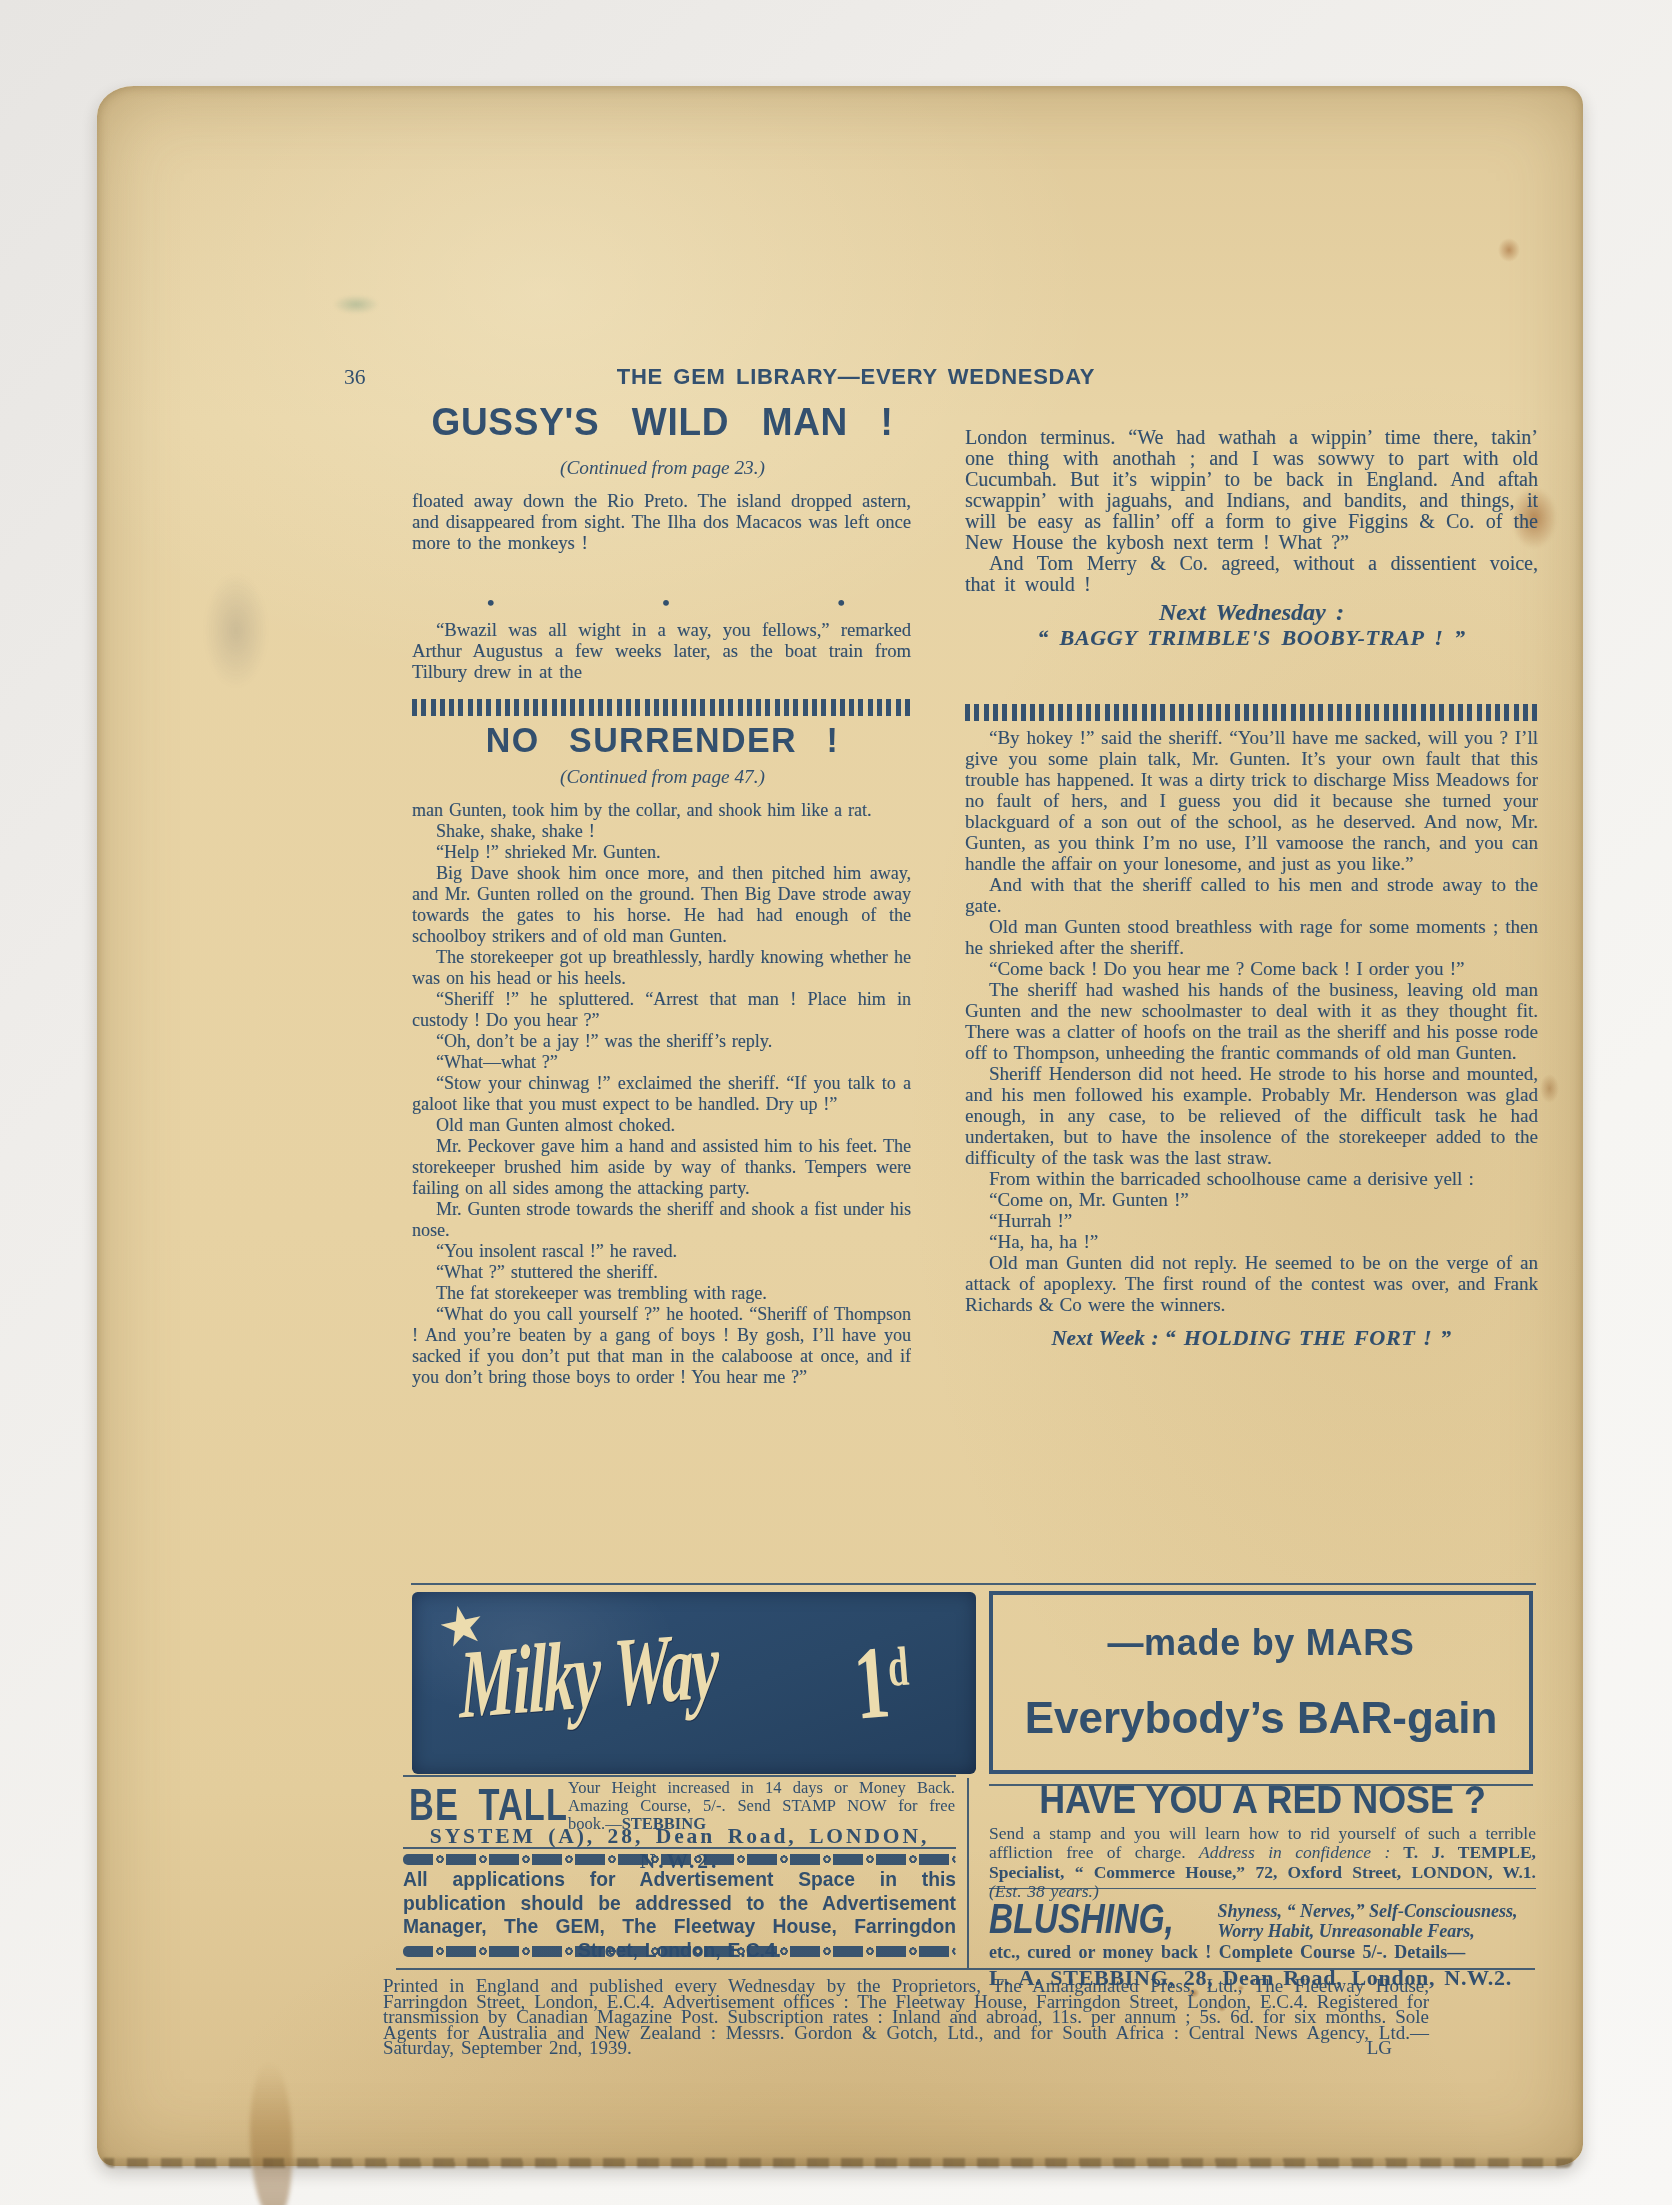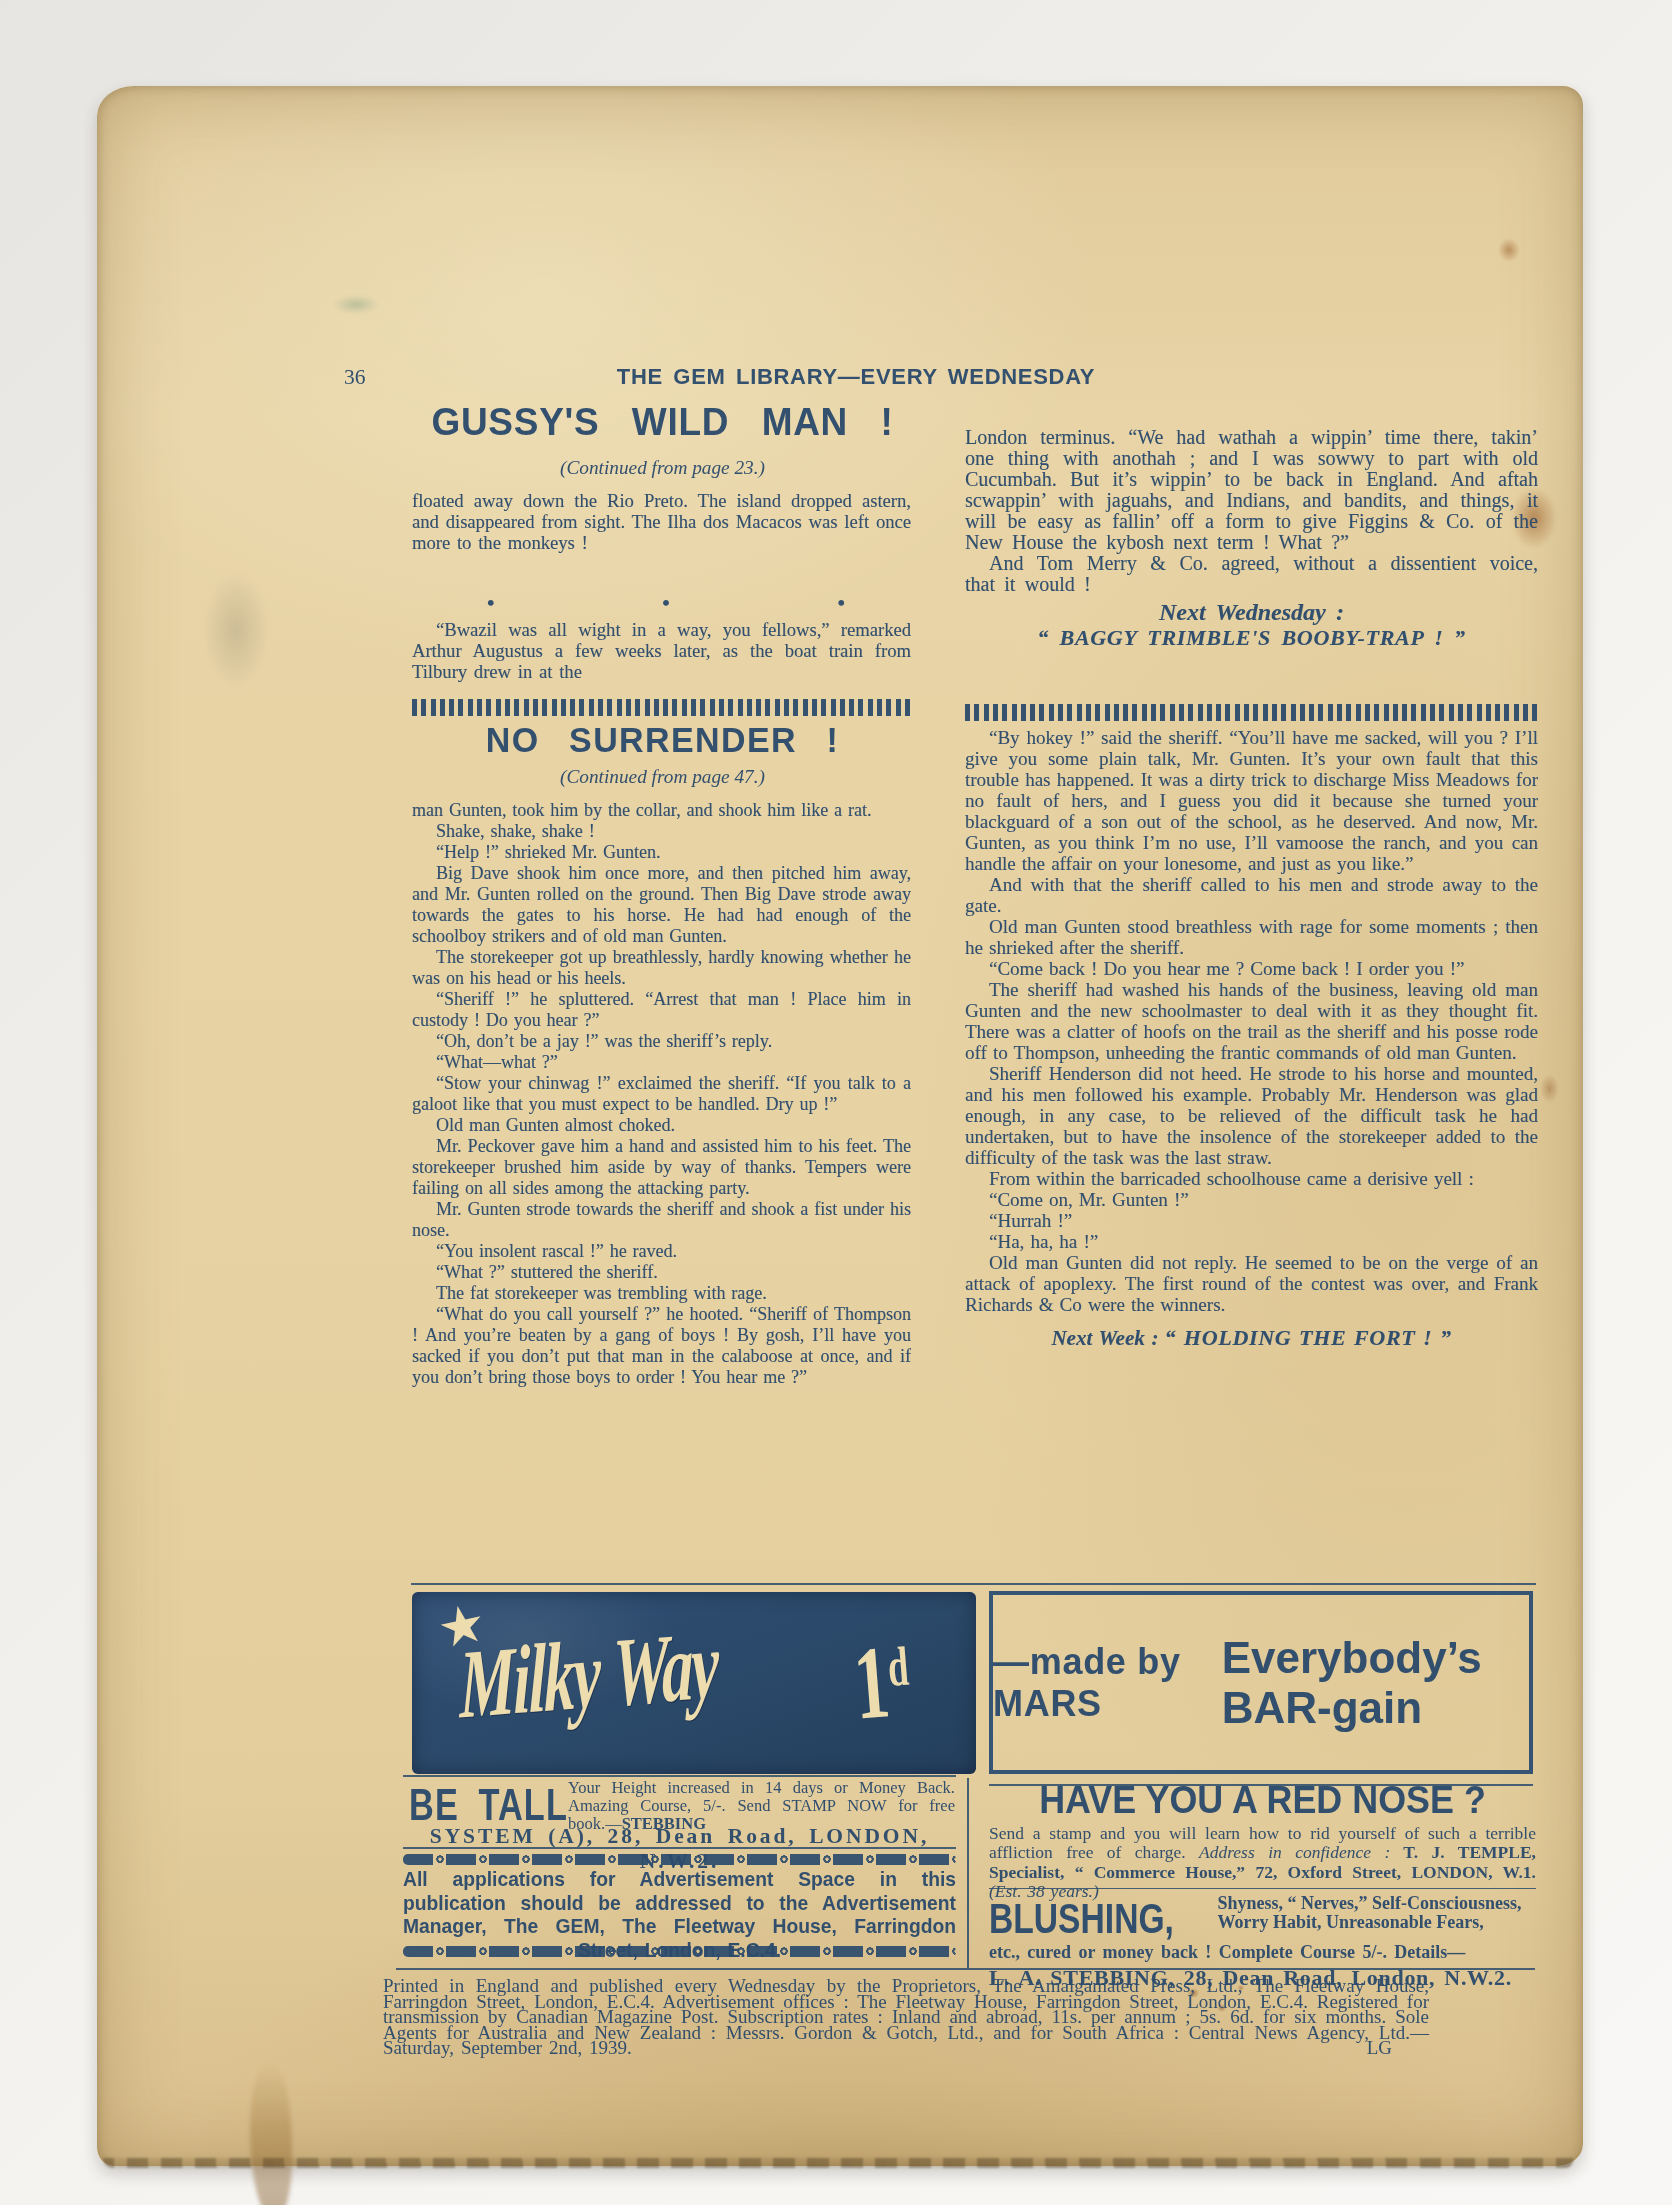--- a/index.html
+++ b/index.html
@@ -93,42 +93,42 @@
          font-family:"DejaVu Sans",sans-serif;}
   #milky .mname{position:absolute;left:47px;top:37px;font-weight:bold;font-style:italic;font-size:63px;
          letter-spacing:-2.1px;word-spacing:1.4px;color:#ecdcae;white-space:nowrap;
          transform:rotate(-4.5deg) skewX(-4deg) scaleY(1.55);transform-origin:left top;
          text-shadow:0.7px 0.7px 0 rgba(0,0,25,.3);}
   #milky .mprice{position:absolute;left:438px;top:34px;color:#ecdcae;
          transform:rotate(-4.5deg) scaleY(1.5);transform-origin:left top;}
   #milky .p1{font-size:69px;font-weight:bold;}
   #milky .pd{font-size:37px;font-weight:bold;vertical-align:20px;}
   #marsbox{position:absolute;left:892px;top:1505px;width:544px;height:183px;box-sizing:border-box;
-         border:4.3px solid rgba(44,77,114,.95);display:flex;flex-direction:row;justify-content:center;
+         border:4.3px solid rgba(44,77,114,.95);display:flex;flex-direction:column;justify-content:center;
          align-items:center;gap:29px;}
   #marsbox .m1{font-weight:bold;font-size:36px;letter-spacing:0.7px;}
   #marsbox .m2{font-weight:bold;font-size:44px;letter-spacing:0px;}
 
   
   #betall{position:absolute;left:312px;top:1693px;font-weight:bold;font-size:44px;letter-spacing:1.4px;
           word-spacing:11.5px;transform:scale(.78,1.02);transform-origin:left top;white-space:nowrap;}
   #btbody{position:absolute;left:471px;top:1693px;width:387px;font-size:16.5px;line-height:18px;
           text-align:justify;word-spacing:2.9px;}
   #btaddr{position:absolute;left:306px;top:1738px;width:553px;text-align:center;font-weight:bold;
           font-size:21.5px;letter-spacing:2.9px;word-spacing:4.3px;}
   #allapps{position:absolute;left:306px;top:1782px;width:553px;font-weight:bold;font-size:19.3px;
            line-height:23.6px;text-align:justify;text-align-last:center;word-spacing:1.4px;}
 
   
   #rnhead{position:absolute;left:892px;top:1692px;width:547px;text-align:center;font-weight:bold;
           font-size:37px;letter-spacing:0px;transform:scale(.97,1.05);transform-origin:center top;white-space:nowrap;}
   #rnbody{position:absolute;left:892px;top:1738px;width:547px;font-size:17.5px;line-height:19.3px;
           text-align:justify;word-spacing:1.4px;}
   #blush{position:absolute;left:892px;top:1808px;width:547px;}
-  #blushtop{display:flex;align-items:flex-start;}
+  #blushtop{display:flex;align-items:flex-end;font-style:italic;}
   #blushhead{font-weight:bold;font-size:41px;transform:scale(.82,1.05);transform-origin:left top;
              white-space:nowrap;margin-right:-26px;}
   #blushside{width:324px;margin-left:29px;font-weight:bold;font-size:18px;line-height:19.3px;text-align:justify;}
   #blushl3{font-weight:bold;font-size:18px;margin-top:0.7px;text-align:justify;word-spacing:2.9px;}
   #blushl4{font-weight:bold;font-size:22px;margin-top:2.1px;letter-spacing:0.7px;word-spacing:2.9px;}
 
   
   #imprint{position:absolute;left:286px;top:1892px;width:1046px;font-size:19px;line-height:15.6px;
            text-align:justify;word-spacing:2.1px;}
   #imprint .lg{position:absolute;right:37px;bottom:0.7px;}

